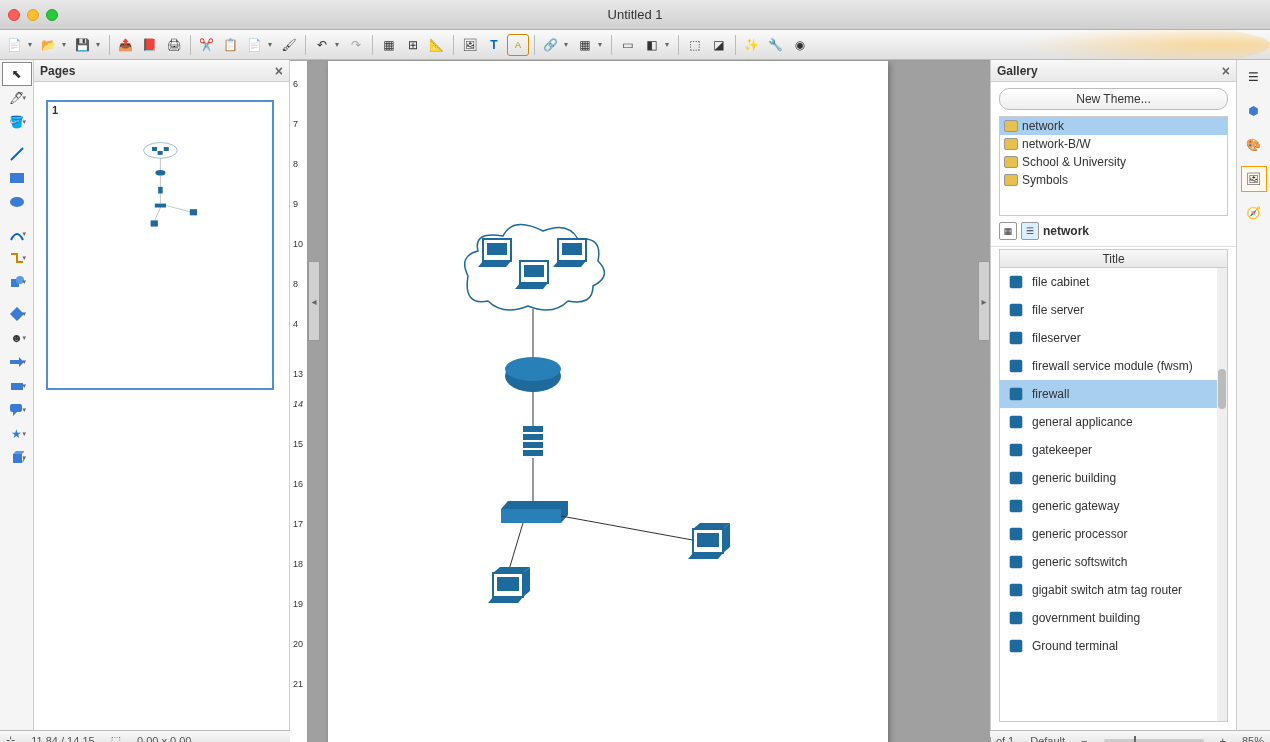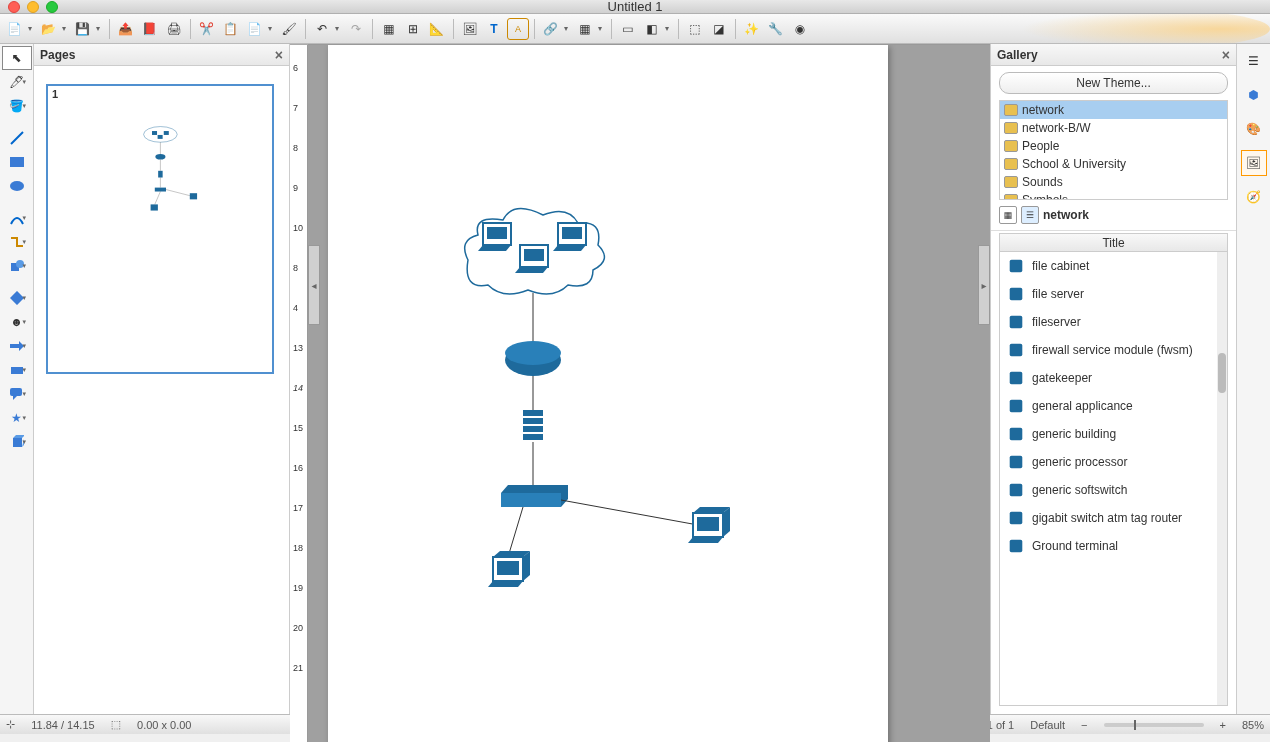--- a/index.html
+++ b/index.html
@@ -1,18 +1,18 @@
 <!DOCTYPE html>
 <html><head>
 <meta charset="utf-8">
 <style>
   * { box-sizing: border-box; margin: 0; padding: 0; }
   body { font-family: "Helvetica Neue", Arial, sans-serif; font-size: 12px; background: #f0f0f0; width: 1270px; height: 742px; overflow: hidden; color: #333; }
   
-  .titlebar { height: 14px; background: linear-gradient(#e8e8e8, #d0d0d0); display: flex; align-items: center; border-bottom: 1px solid #b0b0b0; position: relative; }
+  .titlebar { height: 30px; background: linear-gradient(#e8e8e8, #d0d0d0); display: flex; align-items: center; border-bottom: 1px solid #b0b0b0; position: relative; }
   .window-controls { display: flex; gap: 7px; padding-left: 8px; }
   .wc { width: 12px; height: 12px; border-radius: 50%; }
   .wc.red { background: #ff5f56; border: 1px solid #e0443e; }
   .wc.yellow { background: #ffbd2e; border: 1px solid #dea123; }
   .wc.green { background: #27c93f; border: 1px solid #1aab29; }
   .title { position: absolute; left: 0; right: 0; text-align: center; color: #333; font-size: 13px; }
   
   .toolbar { height: 30px; background: linear-gradient(#fafafa, #e0e0e0); border-bottom: 1px solid #bbb; display: flex; align-items: center; padding: 0 4px; gap: 2px; position:relative; overflow:hidden;}
   .swoosh { position:absolute; right:0; top:-5px; width:250px; height:40px; background: radial-gradient(ellipse at 80% 50%, rgba(255,200,100,0.6), rgba(255,200,100,0) 70%); border-radius:50%;}
   .tbtn { width: 22px; height: 22px; display: flex; align-items: center; justify-content: center; border-radius: 3px; }
@@ -245,21 +245,21 @@
     <div class="ruler-h"></div>
     <div class="canvas-row">
       <div class="ruler-v">
           <span class="tick" style="top: 18px;">6</span>
           <span class="tick" style="top: 58px;">7</span>
           <span class="tick" style="top: 98px;">8</span>
           <span class="tick" style="top: 138px;">9</span>
           <span class="tick" style="top: 178px;">10</span>
           <span class="tick" style="top: 218px;">8</span>
           <span class="tick" style="top: 258px;">4</span>
-          <span class="tick" style="top: 298px;">13</span>
+          <span class="tick" style="top: 308px;">13</span>
           <span class="tick" style="top: 338px; font-style: italic;">14</span>
           <span class="tick" style="top: 378px;">15</span>
           <span class="tick" style="top: 418px;">16</span>
           <span class="tick" style="top: 458px;">17</span>
           <span class="tick" style="top: 498px; text-align: center;">18</span>
           <span class="tick" style="top: 538px;">19</span>
           <span class="tick" style="top: 578px;">20</span>
           <span class="tick" style="top: 618px;">21</span>
         </div>
       <div class="canvas-scroll">
@@ -329,29 +329,21 @@
         <div class="theme-item sel">
           <span class="folder-ico"></span>
           <span>network</span>
         </div>
         <div class="theme-item">
           <span class="folder-ico"></span>
           <span>network-B/W</span>
         </div>
         <div class="theme-item">
           <span class="folder-ico"></span>
-          <span>People</span>
-        </div>
-        <div class="theme-item">
-          <span class="folder-ico"></span>
           <span>School &amp; University</span>
-        </div>
-        <div class="theme-item">
-          <span class="folder-ico"></span>
-          <span>Sounds</span>
         </div>
         <div class="theme-item">
           <span class="folder-ico"></span>
           <span>Symbols</span>
         </div>
       </div>
     <div class="gallery-controls">
       <div class="gview">▦</div>
       <div class="gview" style="background:#def">☰</div>
       <span class="gallery-name">network</span>
@@ -384,67 +376,91 @@
             <span>fileserver</span>
           </div>
           <div class="item-row">
             <span class="item-ico">
               <svg viewBox="0 0 20 20">
                 <rect x="3" y="3" width="14" height="14" fill="#1e6a9c" rx="2"></rect>
               </svg>
             </span>
             <span>firewall service module (fwsm)</span>
           </div>
+          <div class="item-row sel">
+            <span class="item-ico">
+              <svg viewBox="0 0 20 20">
+                <rect x="3" y="3" width="14" height="14" fill="#1e6a9c" rx="2"></rect>
+              </svg>
+            </span>
+            <span>firewall</span>
+          </div>
+          <div class="item-row">
+            <span class="item-ico">
+              <svg viewBox="0 0 20 20">
+                <rect x="3" y="3" width="14" height="14" fill="#1e6a9c" rx="2"></rect>
+              </svg>
+            </span>
+            <span>general applicance</span>
+          </div>
           <div class="item-row">
             <span class="item-ico">
               <svg viewBox="0 0 20 20">
                 <rect x="3" y="3" width="14" height="14" fill="#1e6a9c" rx="2"></rect>
               </svg>
             </span>
             <span>gatekeeper</span>
           </div>
           <div class="item-row">
             <span class="item-ico">
               <svg viewBox="0 0 20 20">
                 <rect x="3" y="3" width="14" height="14" fill="#1e6a9c" rx="2"></rect>
               </svg>
             </span>
-            <span>general applicance</span>
-          </div>
-          <div class="item-row">
-            <span class="item-ico">
-              <svg viewBox="0 0 20 20">
-                <rect x="3" y="3" width="14" height="14" fill="#1e6a9c" rx="2"></rect>
-              </svg>
-            </span>
             <span>generic building</span>
           </div>
           <div class="item-row">
             <span class="item-ico">
               <svg viewBox="0 0 20 20">
                 <rect x="3" y="3" width="14" height="14" fill="#1e6a9c" rx="2"></rect>
               </svg>
             </span>
+            <span>generic gateway</span>
+          </div>
+          <div class="item-row">
+            <span class="item-ico">
+              <svg viewBox="0 0 20 20">
+                <rect x="3" y="3" width="14" height="14" fill="#1e6a9c" rx="2"></rect>
+              </svg>
+            </span>
             <span>generic processor</span>
           </div>
           <div class="item-row">
             <span class="item-ico">
               <svg viewBox="0 0 20 20">
                 <rect x="3" y="3" width="14" height="14" fill="#1e6a9c" rx="2"></rect>
               </svg>
             </span>
             <span>generic softswitch</span>
           </div>
           <div class="item-row">
             <span class="item-ico">
               <svg viewBox="0 0 20 20">
                 <rect x="3" y="3" width="14" height="14" fill="#1e6a9c" rx="2"></rect>
               </svg>
             </span>
             <span>gigabit switch atm tag router</span>
+          </div>
+          <div class="item-row">
+            <span class="item-ico">
+              <svg viewBox="0 0 20 20">
+                <rect x="3" y="3" width="14" height="14" fill="#1e6a9c" rx="2"></rect>
+              </svg>
+            </span>
+            <span>government building</span>
           </div>
           <div class="item-row">
             <span class="item-ico">
               <svg viewBox="0 0 20 20">
                 <rect x="3" y="3" width="14" height="14" fill="#1e6a9c" rx="2"></rect>
               </svg>
             </span>
             <span>Ground terminal</span>
           </div>
         </div>

